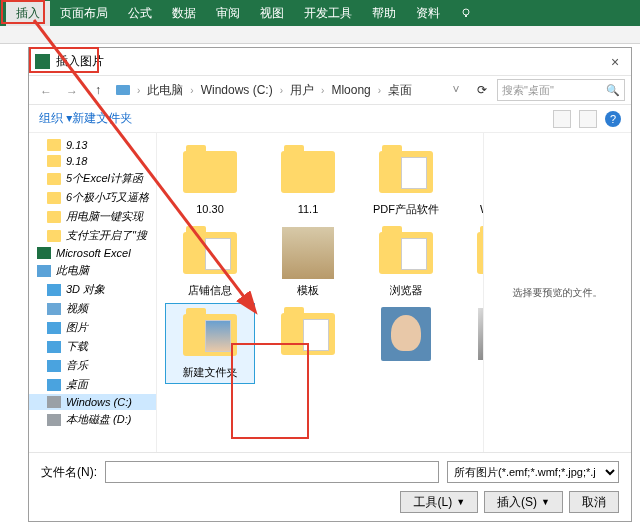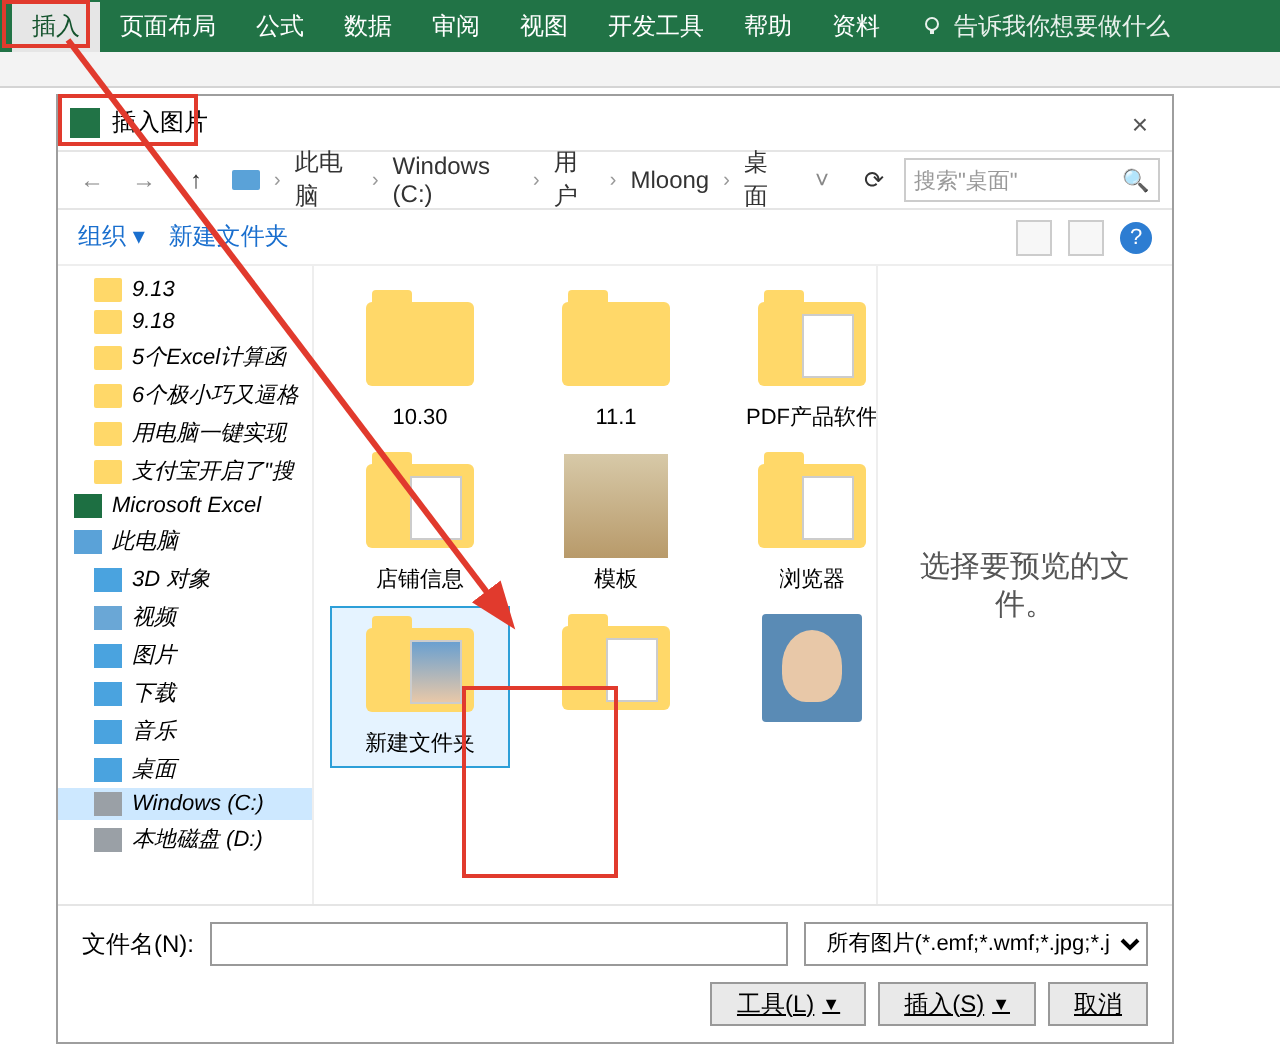--- a/index.html
+++ b/index.html
@@ -15,38 +15,38 @@
 .bulb{width:12px;height:12px;display:inline-block;}
 .bulb svg{width:12px;height:12px;}
 
 .ribbon{height:18px;background:#f3f3f3;border-bottom:1px solid #d4d4d4;}
 
 
 .redbox{position:absolute;border:2px solid #e13a2d;pointer-events:none;}
 .arrow{position:absolute;pointer-events:none;}
 
 
-.dialog{position:absolute;left:28px;top:47px;width:559px;height:475px;background:#fff;border:1px solid #9e9e9e;display:flex;flex-direction:column;}
+.dialog{position:absolute;left:28px;top:47px;width:604px;height:475px;background:#fff;border:1px solid #9e9e9e;display:flex;flex-direction:column;}
 .dlg-titlebar{height:27px;display:flex;align-items:center;padding:0 6px;font-size:12px;justify-content:space-between;}
 .dlg-titlebar .ico{width:15px;height:15px;background:#217346;margin-right:6px;display:inline-block;}
 .dlg-title{flex:1;}
 .dlg-close{width:20px;text-align:center;cursor:pointer;font-size:14px;color:#555;}
 
 .dlg-nav{height:30px;display:flex;align-items:center;border-top:1px solid #e5e5e5;border-bottom:1px solid #e5e5e5;padding:0 6px;font-size:12px;gap:4px;}
 .nav-btn{width:22px;height:22px;display:flex;align-items:center;justify-content:center;cursor:pointer;color:#888;}
 .nav-btn.enabled{color:#333;}
 .breadcrumb{display:flex;align-items:center;gap:2px;flex:1;color:#333;}
 .breadcrumb .sep{color:#999;font-size:10px;padding:0 2px;}
 .bc-item{padding:2px 3px;cursor:pointer;}
 .bc-item.first{display:flex;align-items:center;gap:4px;}
 .pc-icon{width:14px;height:10px;background:#5aa2d8;display:inline-block;border-radius:1px;}
 .search-box{width:128px;height:22px;border:1px solid #ccc;display:flex;align-items:center;padding:0 4px;color:#999;font-size:11px;}
 .search-box .mg{margin-left:auto;color:#777;}
 
-.dlg-toolbar{height:28px;display:flex;align-items:center;padding:0 10px;font-size:12px;gap:12px;background:#fff;border-bottom:1px solid #eee;}
+.dlg-toolbar{height:28px;display:flex;align-items:center;padding:0 10px;font-size:12px;background:#fff;border-bottom:1px solid #eee;}
 .tool-link{color:#1a6fce;cursor:pointer;}
 .tool-right{margin-left:auto;display:flex;align-items:center;gap:8px;}
 .view-btn{width:18px;height:18px;border:1px solid #ccc;cursor:pointer;background:#f7f7f7;}
 .help-btn{width:16px;height:16px;border-radius:50%;background:#2d7dd2;color:#fff;font-size:11px;display:flex;align-items:center;justify-content:center;cursor:pointer;}
 
 .dlg-body{flex:1;display:flex;overflow:hidden;position:relative;}
 
 
 .sidebar{width:128px;border-right:1px solid #eee;overflow-y:auto;font-size:11px;padding:4px 0;font-style:italic;}
 .sb-item{display:flex;align-items:center;gap:5px;padding:2px 6px 2px 18px;cursor:pointer;white-space:nowrap;overflow:hidden;}
@@ -77,29 +77,29 @@
 .folder-overlay{position:absolute;right:6px;bottom:4px;width:26px;height:32px;background:#fff;border:1px solid #ccc;}
 .word-doc{width:40px;height:50px;background:#fff;border:1px solid #ccc;position:relative;}
 .word-doc::after{content:"W";position:absolute;bottom:2px;left:2px;width:14px;height:14px;background:#2b579a;color:#fff;font-size:9px;display:flex;align-items:center;justify-content:center;}
 .img-thumb{width:52px;height:52px;background:linear-gradient(#d7c9a8,#b89a6a);}
 .photo-thumb{width:50px;height:54px;background:#5a8bb5;border-radius:2px;position:relative;overflow:hidden;}
 .photo-thumb::after{content:"";position:absolute;top:8px;left:10px;width:30px;height:36px;background:#e8c8a8;border-radius:50% 50% 40% 40%;}
 .bw-thumb{width:52px;height:52px;background:linear-gradient(135deg,#ddd,#444);}
 .glabel{line-height:1.2;word-break:break-all;max-height:38px;overflow:hidden;}
 
 
-.preview{width:148px;border-left:1px solid #eee;display:flex;align-items:center;justify-content:center;font-size:15px;color:#555;text-align:center;padding:10px;}
+.preview{width:148px;border-left:1px solid #eee;display:flex;align-items:center;justify-content:center;font-size:10px;color:#555;text-align:center;padding:10px;}
 
 
 .bottom{padding:8px 12px;font-size:12px;border-top:1px solid #e5e5e5;}
 .brow{display:flex;align-items:center;gap:8px;margin-bottom:8px;}
 .brow label{white-space:nowrap;}
 .finput{flex:1;height:22px;border:1px solid #999;padding:0 4px;font-size:12px;}
-.combo{width:172px;height:22px;border:1px solid #999;font-size:11px;padding:0 2px;background:#fff;text-align:right;}
-.btnrow{display:flex;justify-content:flex-end;gap:6px;align-items:center;text-decoration:underline;}
+.combo{width:172px;height:22px;border:1px solid #999;font-size:11px;padding:0 2px;background:#fff;}
+.btnrow{display:flex;justify-content:flex-end;gap:6px;align-items:center;}
 .btn{height:22px;padding:0 12px;border:1px solid #999;background:#e9e9e9;font-size:12px;cursor:pointer;display:flex;align-items:center;gap:4px;}
 .btn .dd{font-size:9px;}
 
 .overlay-layer{position:absolute;inset:0;pointer-events:none;}
 </style>
 </head>
 <body>
 
 <div class="app">
   <div class="excel-tabs">
@@ -110,21 +110,20 @@
     <div class="excel-tab">审阅</div>
     <div class="excel-tab">视图</div>
     <div class="excel-tab">开发工具</div>
     <div class="excel-tab">帮助</div>
     <div class="excel-tab">资料</div>
     <div class="excel-tab tell">
       <span class="bulb"><svg viewBox="0 0 24 24">
             <circle cx="12" cy="10" r="6" fill="none" stroke="#fff" stroke-width="2"></circle>
             <rect x="10" y="16" width="4" height="4" fill="#fff"></rect>
           </svg></span>
-      <span>告诉我你想要做什么</span>
     </div>
   </div>
   <div class="ribbon"></div>
 
   <div class="dialog">
     <div class="dlg-titlebar">
       <span class="ico"></span>
       <span class="dlg-title">插入图片</span>
       <span class="dlg-close">×</span>
     </div>

